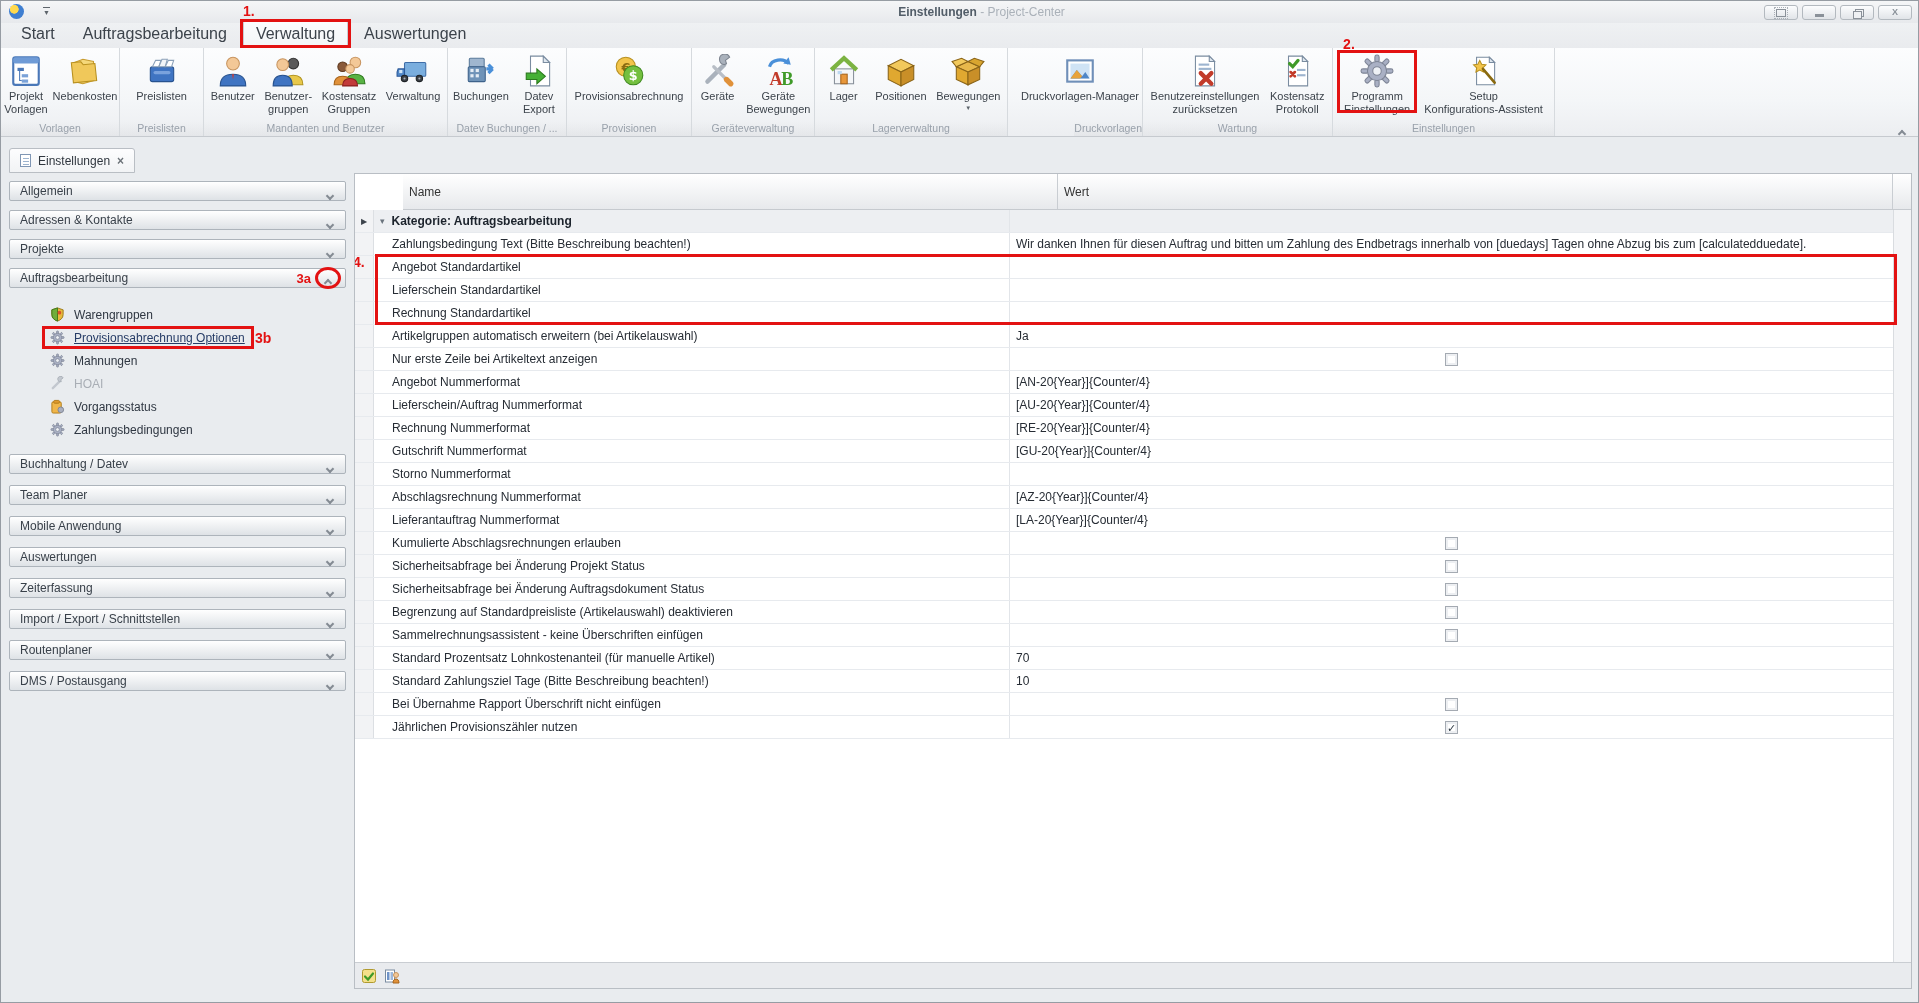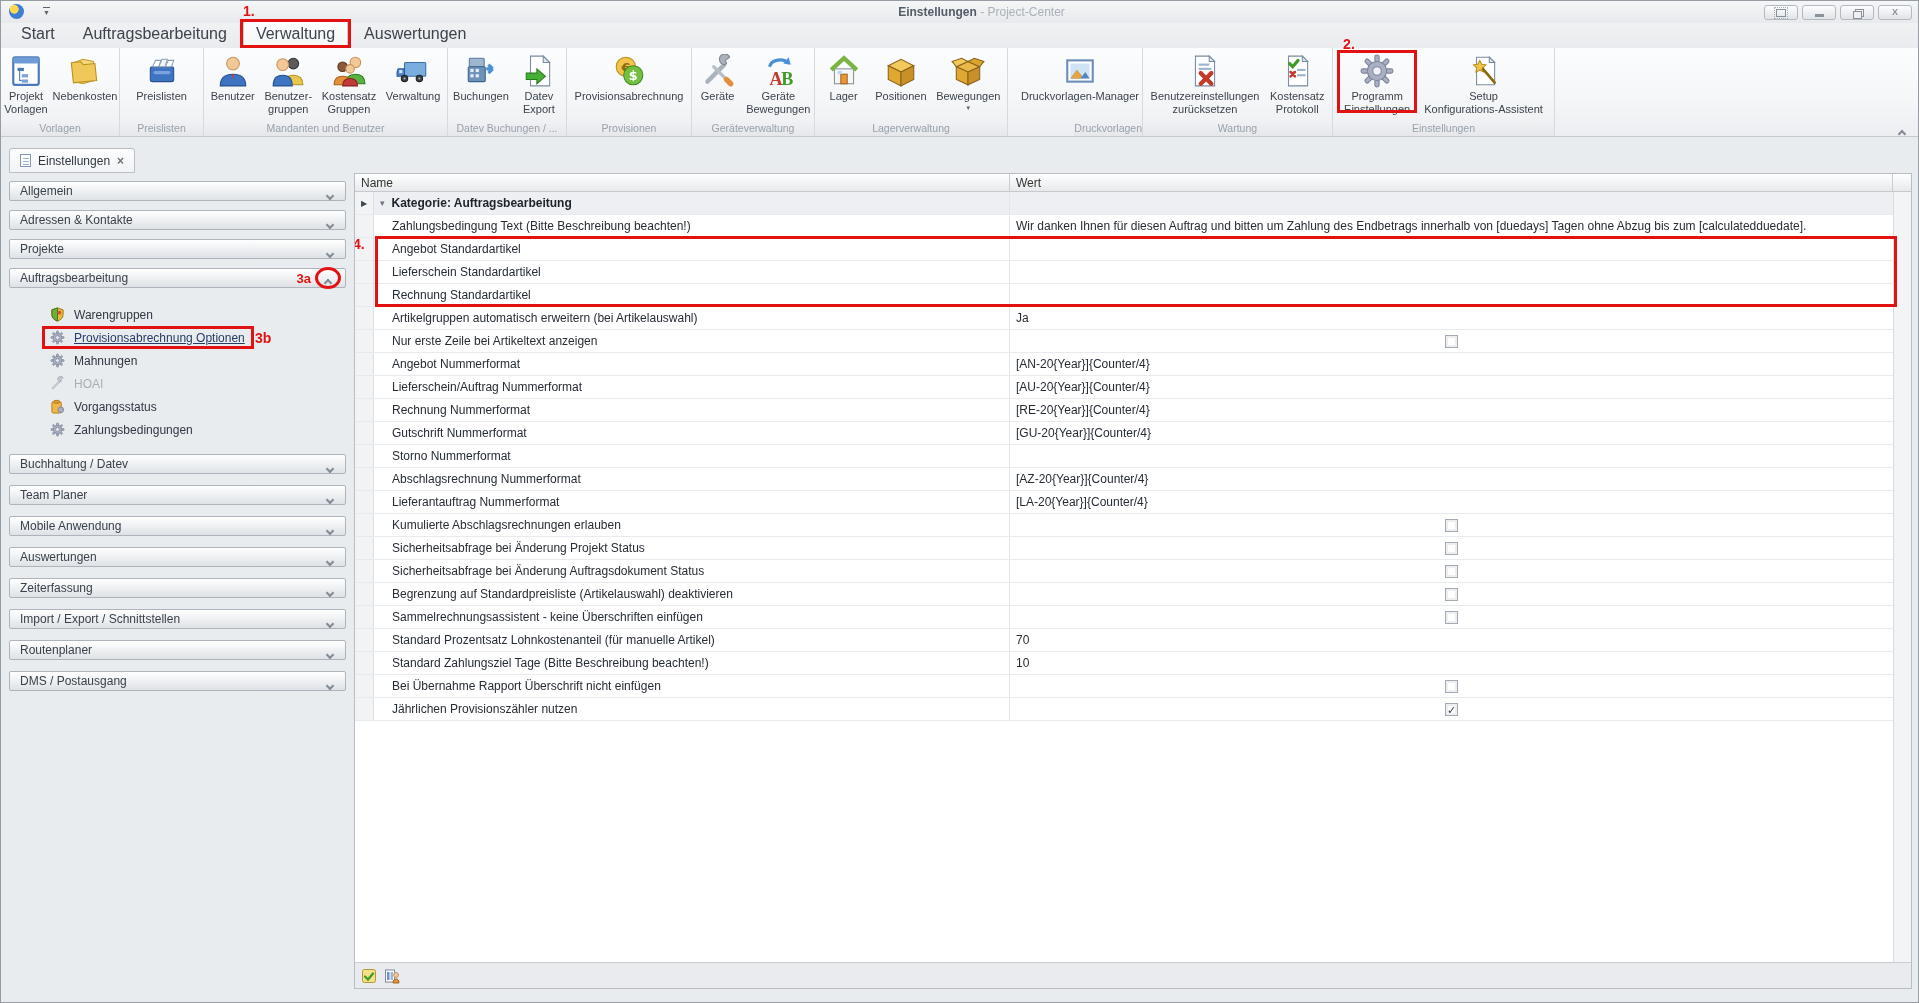--- a/index.html
+++ b/index.html
@@ -75,22 +75,22 @@
   .sitems{padding:6px 0 5px 0;}
   .sitem{height:23px;display:flex;align-items:center;padding-left:44px;gap:9px;font-size:12px;
          color:#2f3742;position:relative;}
   .sitem .sic{width:15px;height:15px;flex:none;}
   .sitem.sel .slabel{text-decoration:underline;color:#263c66;}
   .sitem.disabled{color:#a9aeb5;}
 
   
   .table-panel{position:absolute;top:172px;left:353px;width:1558px;bottom:13px;background:#fff;
                border:1px solid #b9bec4;display:flex;flex-direction:column;}
-  .thead{height:18px;background:linear-gradient(#ffffff,#e7e9ec);border-bottom:1px solid #c6cacf;
-         display:flex;flex:none;}
+  .thead{height:36px;background:linear-gradient(#ffffff,#e7e9ec);border-bottom:1px solid #c6cacf;
+         display:flex;flex:none;margin-left:48px;}
   .th{display:flex;align-items:center;padding-left:6px;font-size:12px;color:#333;}
   .th-name{width:655px;border-right:1px solid #c9cdd2;}
   .th-wert{flex:1;border-right:1px solid #c9cdd2;}
   .th-sb{width:18px;}
   .tbody{flex:1;position:relative;overflow:hidden;}
   .rows{margin-right:18px;}
   .vscroll{position:absolute;top:0;right:0;bottom:0;width:18px;background:#f3f4f6;border-left:1px solid #d9dce0;}
   .trow{height:23px;display:flex;border-bottom:1px solid #e7eaee;}
   .ind{width:19px;background:#f2f3f5;border-right:1px solid #dcdfe3;flex:none;
        display:flex;align-items:center;justify-content:center;font-size:8px;color:#3d444c;}

